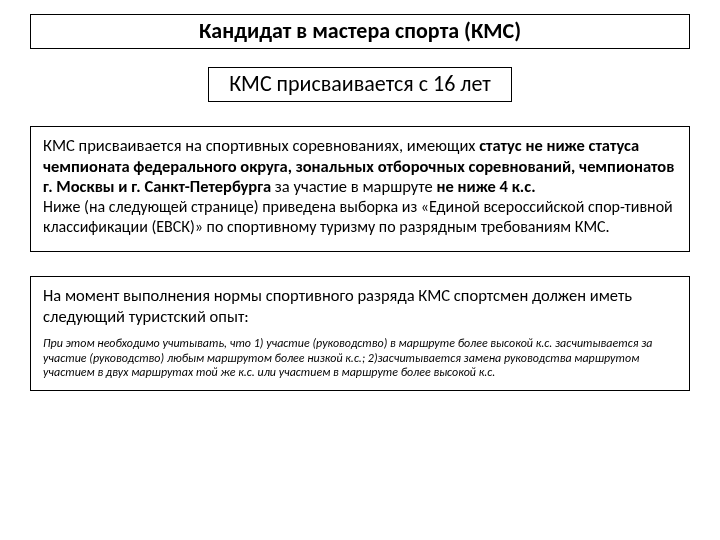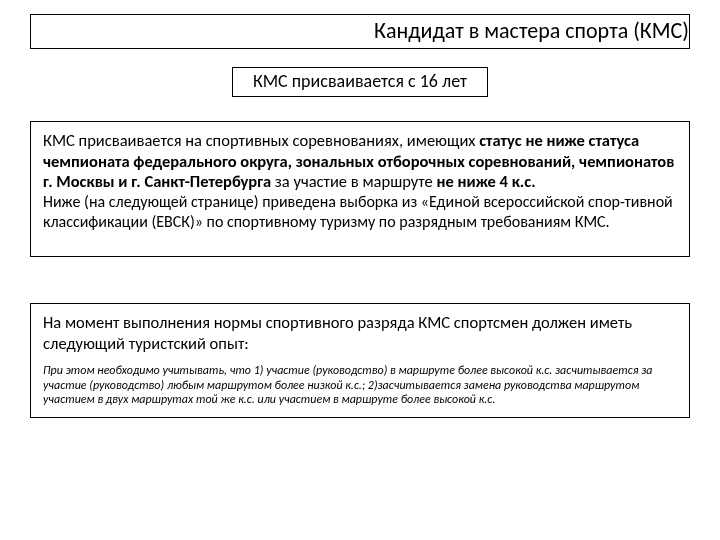--- a/index.html
+++ b/index.html
@@ -1,21 +1,21 @@
 <!DOCTYPE html>
 <html><head>
 <meta charset="utf-8">
 <style>
   html,body{margin:0;padding:0;width:720px;height:540px;background:#fff;font-family:"Calibri","Arial",sans-serif;color:#000}
   .slide{position:relative;width:720px;height:540px;box-sizing:border-box;padding:14px 30px 20px}
-  .title-box{border:1px solid #000;padding:2px 0 4px;text-align:right;font-weight:400;font-size:22px}
-  .sub-box{border:1px solid #000;display:inline-block;padding:2px 20px 4px;font-size:18px;margin-top:18px}
+  .title-box{border:1px solid #000;padding:2px 0 4px;text-align:center;font-weight:700;font-size:22px}
+  .sub-box{border:1px solid #000;display:inline-block;padding:2px 20px 4px;font-size:22px;margin-top:18px}
   .sub-wrap{text-align:center}
-  .block{border:1px solid #000;padding:8px 12px 24px;margin-top:24px;font-size:16.5px;line-height:1.25}
-  .block2{border:1px solid #000;padding:8px 12px 10px;margin-top:46px;font-size:16.5px;line-height:1.25}
+  .block{border:1px solid #000;padding:8px 12px 14px;margin-top:24px;font-size:16.5px;line-height:1.25}
+  .block2{border:1px solid #000;padding:8px 12px 10px;margin-top:24px;font-size:16.5px;line-height:1.25}
   .ital{font-style:italic;margin-top:10px;font-size:12px;line-height:1.22}
   .bold{font-weight:700}
 </style>
 </head>
 <body>
 
 <div class="slide">
 
   <div class="title-box">
     <span>Кандидат в мастера спорта (КМС)</span>

